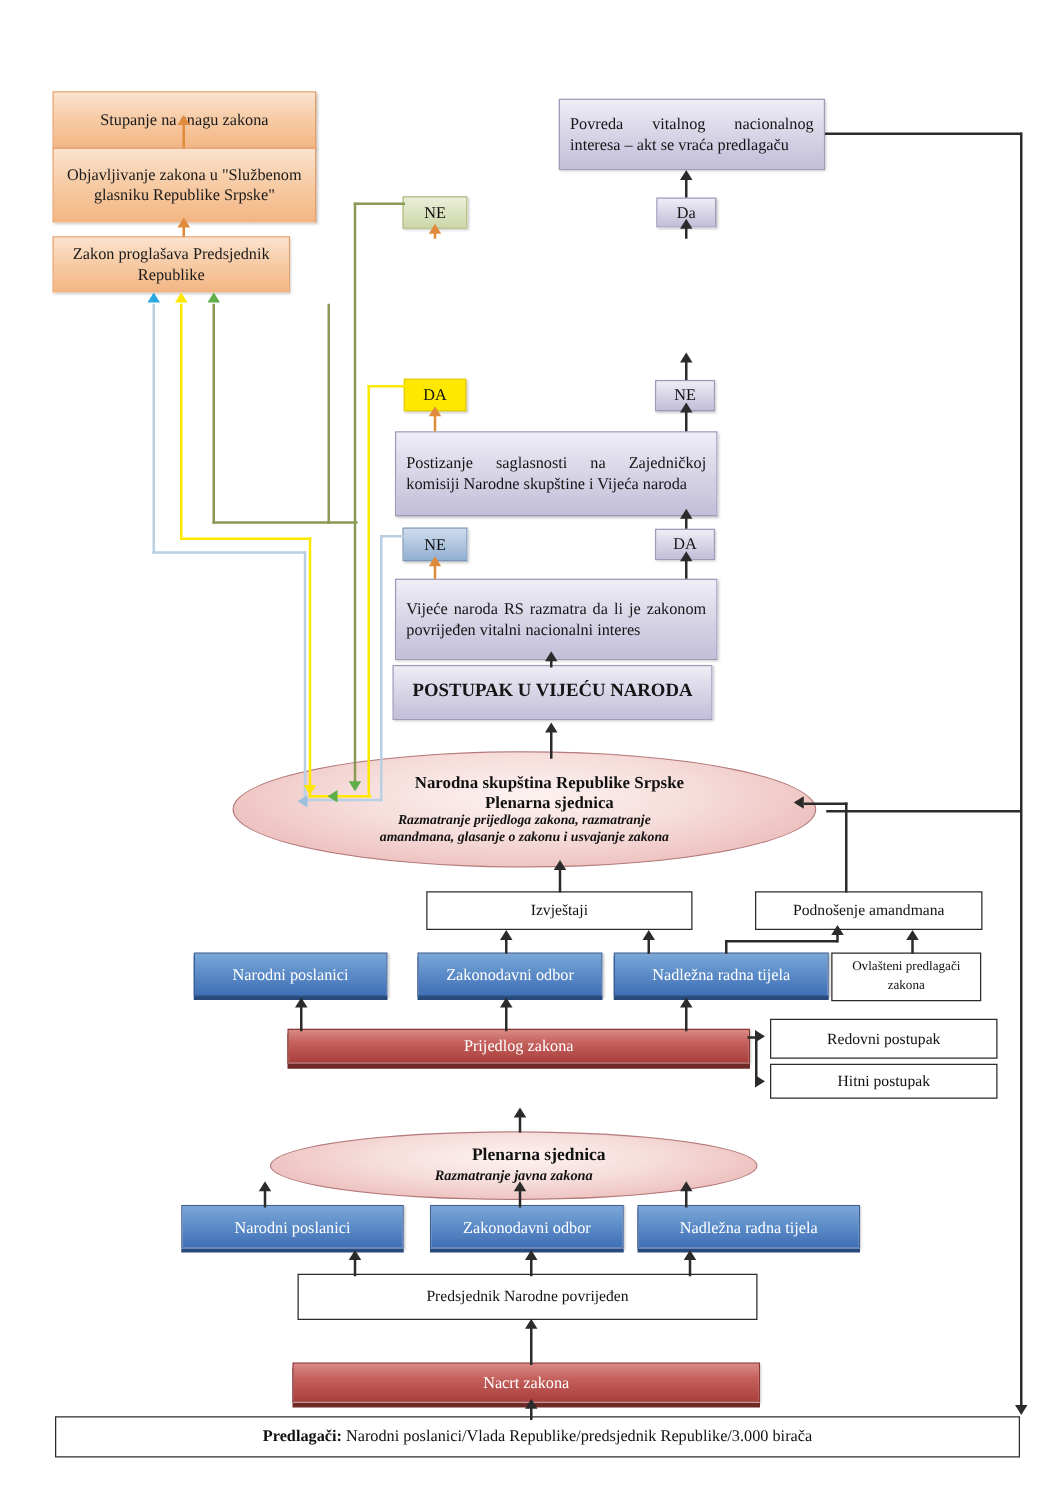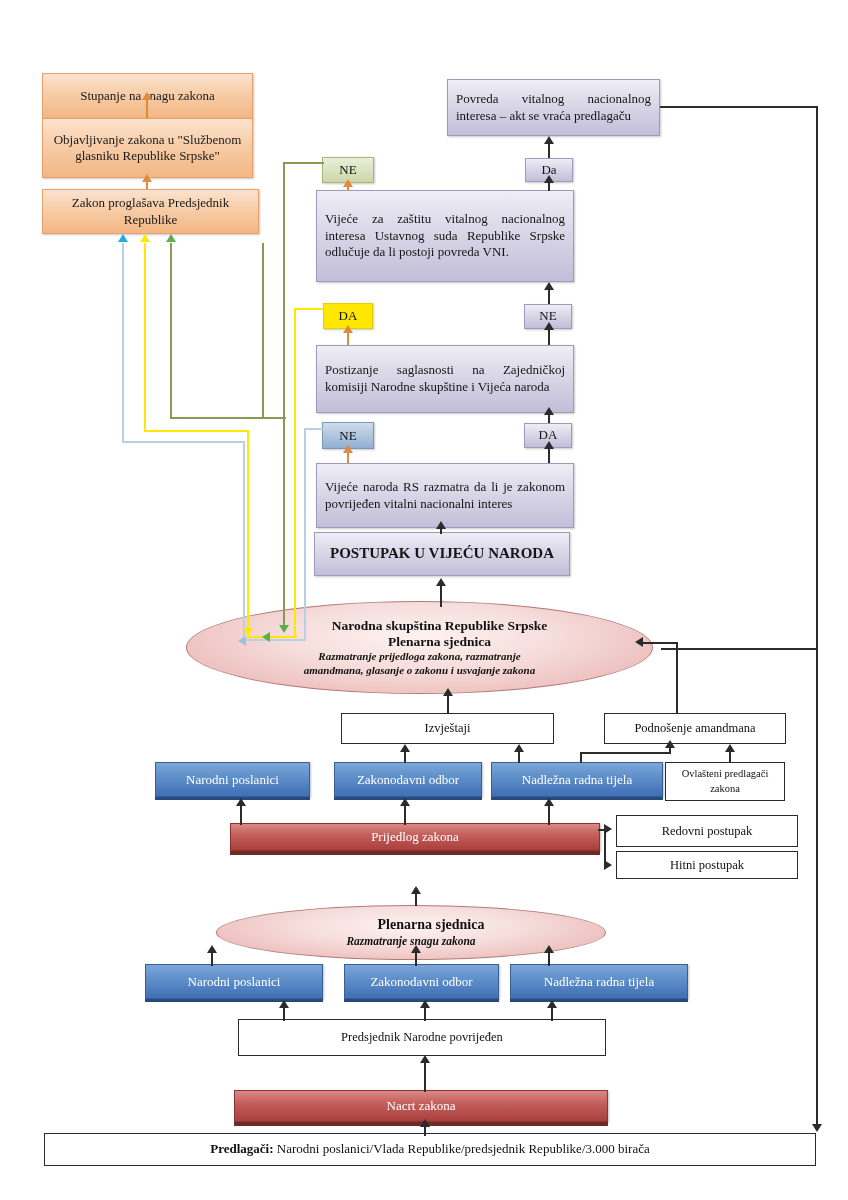--- a/index.html
+++ b/index.html
@@ -113,41 +113,38 @@
   </div>
   <div class="ln v or" style="left:146px;top:97px;width:2px;height:23px;"></div>
   <div class="arw up or" style="left:142px;top:92px;"></div>
 
   <div class="node orange" style="left:42px;top:118px;width:211px;height:60px;">
     <span class="txt">Objavljivanje zakona u "Službenom glasniku Republike Srpske"</span>
   </div>
   <div class="ln v or" style="left:146px;top:178px;width:2px;height:12px;"></div>
   <div class="arw up or" style="left:142px;top:174px;"></div>
 
-  <div class="node orange" style="left:42px;top:189px;width:217px;height:45px;">
+  <div class="node orange" style="left:42px;top:189px;width:190px;height:45px;">
     <span class="txt">Zakon proglašava Predsjednik Republike</span>
   </div>
 
   <div class="node purple just" style="left:447px;top:79px;width:213px;height:57px;">
     <span class="txt">Povreda vitalnog nacionalnog interesa – akt se vraća predlagaču</span>
   </div>
 
   <div class="node purple" style="left:525px;top:158px;width:48px;height:24px;">
     <span class="txt">Da</span>
   </div>
   <div class="ln v" style="left:548px;top:143px;height:15px;"></div>
   <div class="arw up" style="left:544px;top:136px;"></div>
 
   <div class="node olive" style="left:322px;top:157px;width:52px;height:26px;">
     <span class="txt">NE</span>
   </div>
 
-  <div class="node purple just" style="left:316px;top:190px;width:258px;height:92px;">
-    <span class="txt">Vijeće za zaštitu vitalnog nacionalnog interesa Ustavnog suda Republike Srpske  odlučuje da li postoji povreda VNI.</span>
-  </div>
   <div class="ln v or" style="left:347px;top:183px;width:2px;height:8px;"></div>
   <div class="arw up or" style="left:343px;top:179px;"></div>
   <div class="ln v" style="left:548px;top:182px;height:9px;"></div>
   <div class="arw up" style="left:544px;top:175px;"></div>
 
   <div class="node purple" style="left:524px;top:304px;width:48px;height:25px;">
     <span class="txt">NE</span>
   </div>
   <div class="ln v" style="left:548px;top:289px;height:15px;"></div>
   <div class="arw up" style="left:544px;top:282px;"></div>
@@ -287,21 +284,21 @@
   </div>
   <div class="ln v" style="left:604px;top:829px;height:36px;"></div>
   <div class="ln h" style="left:598px;top:829px;width:8px;"></div>
   <div class="arw right" style="left:604px;top:824px;"></div>
   <div class="arw right" style="left:604px;top:860px;"></div>
 
 
   <div class="ellipse" style="left:216px;top:905px;width:390px;height:55px;">
     <div>
       <div class="ell-t1" style="font-size:14px;">Plenarna sjednica</div>
-      <div class="ell-t2" style="font-size:11.5px;">Razmatranje snagu zakona</div>
+      <div class="ell-t2" style="font-size:11.5px;">Razmatranje javna zakona</div>
     </div>
   </div>
   <div class="ln v" style="left:415px;top:893px;height:13px;"></div>
   <div class="arw up" style="left:411px;top:886px;"></div>
 
   <div class="node blue" style="left:145px;top:964px;width:178px;height:35px;">
     <span class="txt">Narodni poslanici</span>
   </div>
   <div class="node blue" style="left:344px;top:964px;width:155px;height:35px;">
     <span class="txt">Zakonodavni odbor</span>

